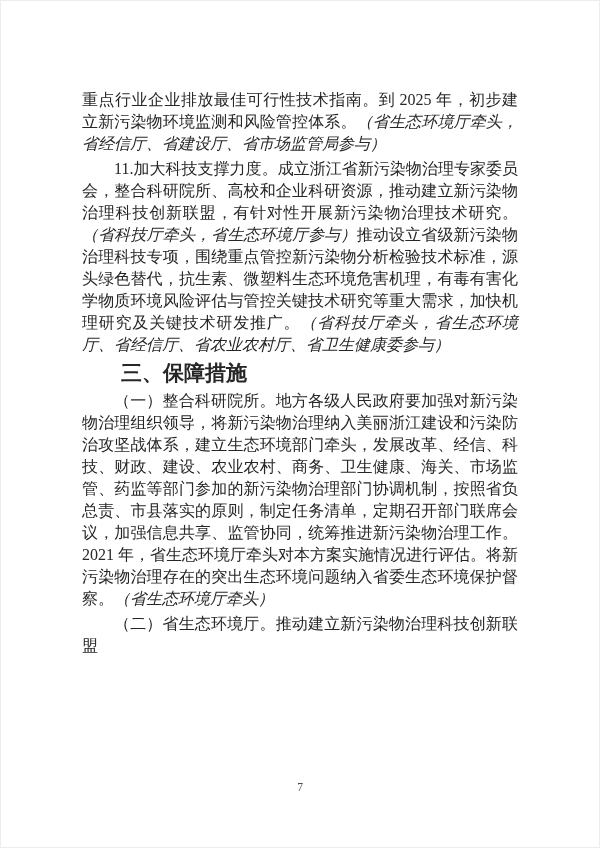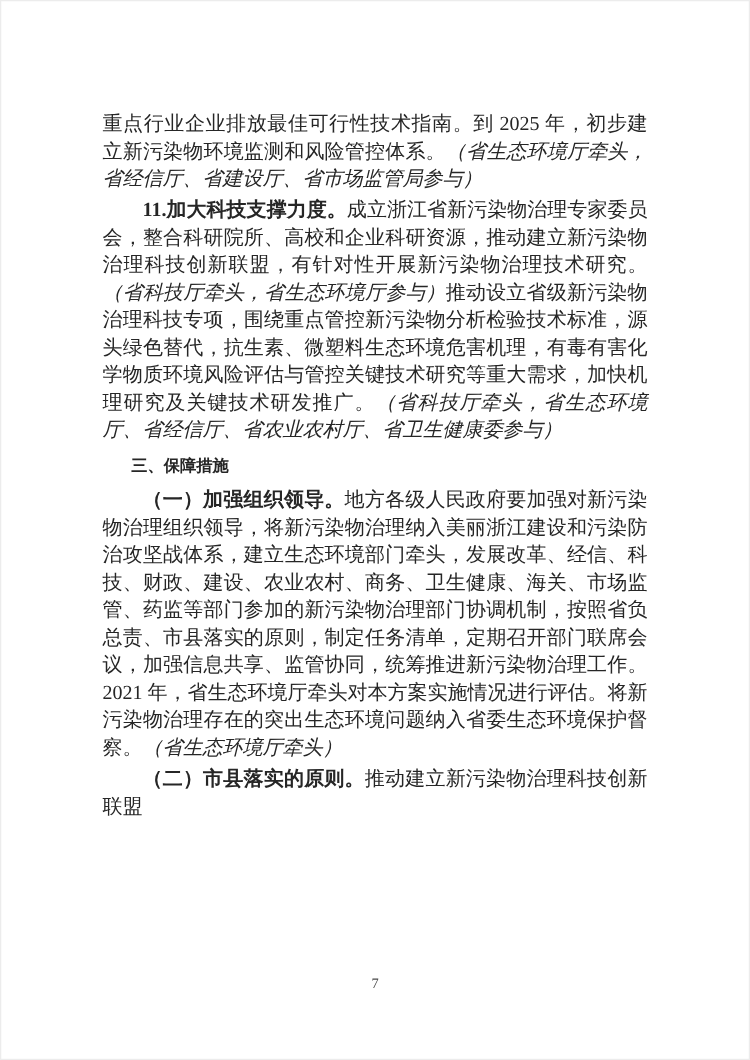--- a/index.html
+++ b/index.html
@@ -28,28 +28,28 @@
     font-size: 16px;
     line-height: 22px;
     text-align: justify;
     text-justify: inter-ideograph;
     word-break: break-all;
   }
   .indent {
     text-indent: 2em;
   }
   .lead {
-    font-weight: bold;
+    font-weight: normal;
   }
   .kai {
     font-style: italic;
   }
   .heading {
     margin: 0;
-    font-size: 13px;
+    font-size: 21px;
     line-height: 28.4px;
     font-weight: bold;
     font-family: "Liberation Sans", sans-serif;
     text-indent: 2em;
     text-align: left;
   }
   .page-number {
     position: absolute;
     top: 779px;
     left: 0;
@@ -65,19 +65,19 @@
 <body>
 
 <div class="page">
 
   <p class="para"><span>重点行业企业排放最佳可行性技术指南。到 2025 年，初步建立新污染物环境监测和风险管控体系。</span><span class="kai">（省生态环境厅牵头，省经信厅、省建设厅、省市场监管局参与）</span></p>
 
   <p class="para indent"><span class="lead">11.加大科技支撑力度。</span><span>成立浙江省新污染物治理专家委员会，整合科研院所、高校和企业科研资源，推动建立新污染物治理科技创新联盟，有针对性开展新污染物治理技术研究。</span><span class="kai">（省科技厅牵头，省生态环境厅参与）</span><span>推动设立省级新污染物治理科技专项，围绕重点管控新污染物分析检验技术标准，源头绿色替代，抗生素、微塑料生态环境危害机理，有毒有害化学物质环境风险评估与管控关键技术研究等重大需求，加快机理研究及关键技术研发推广。</span><span class="kai">（省科技厅牵头，省生态环境厅、省经信厅、省农业农村厅、省卫生健康委参与）</span></p>
 
   <h3 class="heading">三、保障措施</h3>
 
-  <p class="para indent"><span class="lead">（一）加强组织领导。</span><span>地方各级人民政府要加强对新污染物治理组织领导，将新污染物治理纳入美丽浙江建设和污染防治攻坚战体系，建立生态环境部门牵头，发展改革、经信、科技、财政、建设、农业农村、商务、卫生健康、海关、市场监管、药监等部门参加的新污染物治理部门协调机制，按照省负总责、市县落实的原则，制定任务清单，定期召开部门联席会议，加强信息共享、监管协同，统筹推进新污染物治理工作。2021 年，省生态环境厅牵头对本方案实施情况进行评估。将新污染物治理存在的突出生态环境问题纳入省委生态环境保护督察。</span><span class="kai">（省生态环境厅牵头）</span></p>
+  <p class="para indent"><span class="lead">（一）整合科研院所。</span><span>地方各级人民政府要加强对新污染物治理组织领导，将新污染物治理纳入美丽浙江建设和污染防治攻坚战体系，建立生态环境部门牵头，发展改革、经信、科技、财政、建设、农业农村、商务、卫生健康、海关、市场监管、药监等部门参加的新污染物治理部门协调机制，按照省负总责、市县落实的原则，制定任务清单，定期召开部门联席会议，加强信息共享、监管协同，统筹推进新污染物治理工作。2021 年，省生态环境厅牵头对本方案实施情况进行评估。将新污染物治理存在的突出生态环境问题纳入省委生态环境保护督察。</span><span class="kai">（省生态环境厅牵头）</span></p>
 
-  <p class="para indent"><span class="lead">（二）市县落实的原则。</span><span>推动建立新污染物治理科技创新联盟</span></p>
+  <p class="para indent"><span class="lead">（二）省生态环境厅。</span><span>推动建立新污染物治理科技创新联盟</span></p>
 
   <div class="page-number">7</div>
 
 </div>
 
 </body></html>

